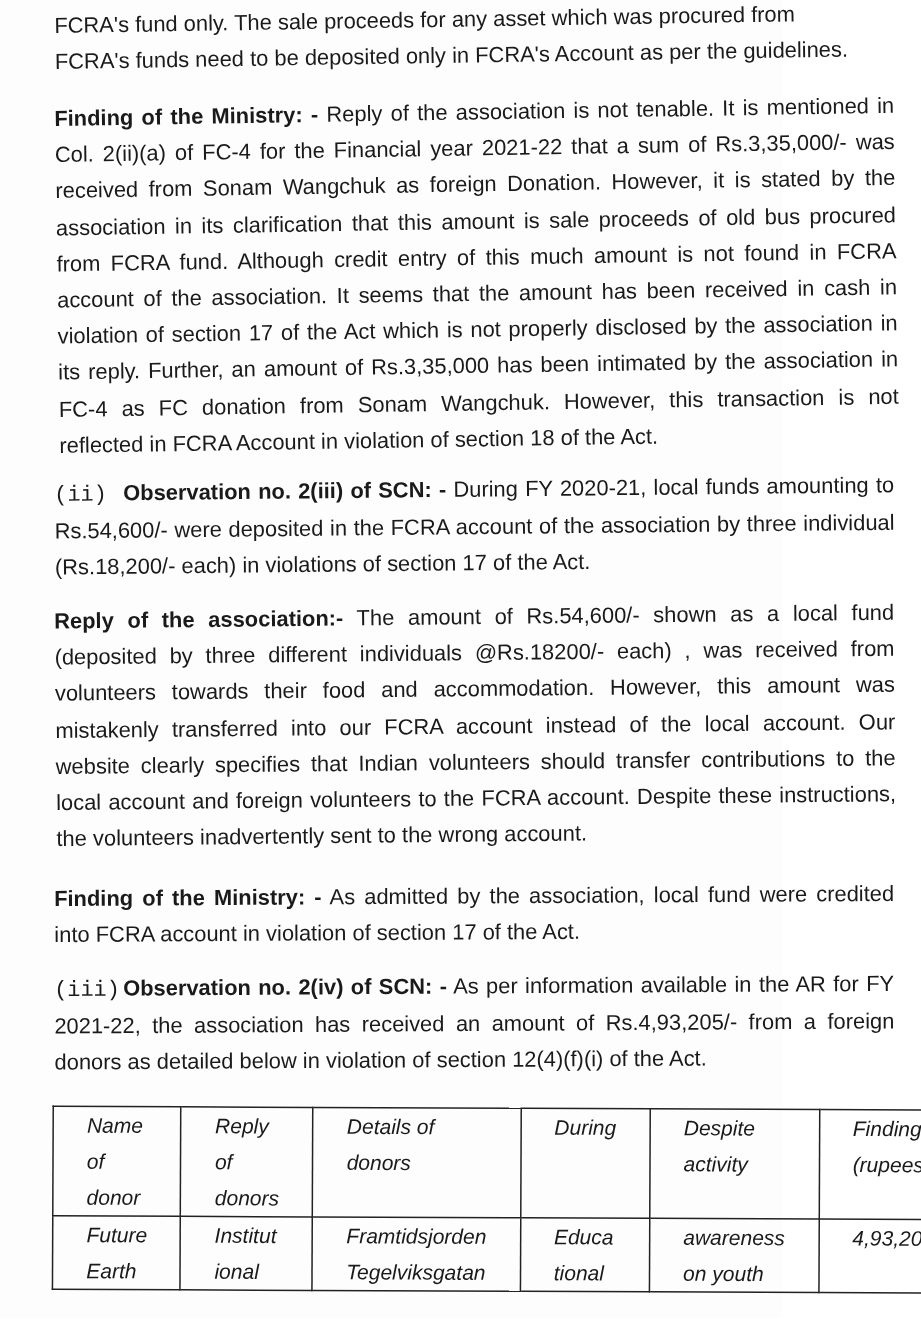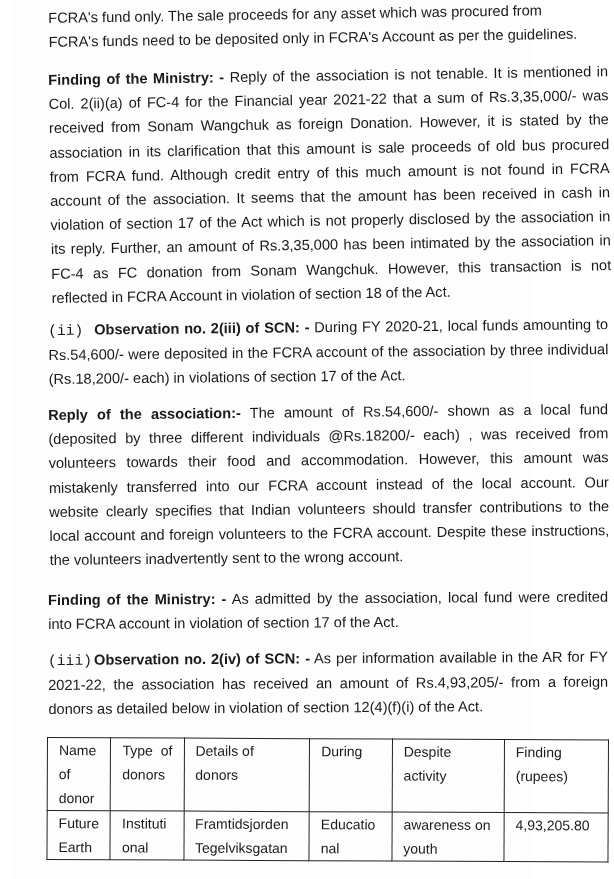--- a/index.html
+++ b/index.html
@@ -10,21 +10,21 @@
     body {
       width: 614px;
       height: 879px;
       overflow: hidden;
       position: relative;
       font-family: "Liberation Sans", sans-serif;
       color: #1a1a1a;
     }
     .page {
       position: absolute;
-      left: 12px;
+      left: 0;
       top: 0;
       width: 522px;
       height: 879px;
       background: #fdfdfd;
     }
     .para {
       position: absolute;
       left: 36px;
       width: 560px;
       font-size: 14.6px;
@@ -50,21 +50,22 @@
       width: 562px;
       border-collapse: collapse;
       font-size: 14px;
       line-height: 24px;
       transform: rotate(0.25deg);
       transform-origin: left top;
     }
     table.donors td {
       border: 1.2px solid #222;
       vertical-align: top;
-      padding: 0 11px;
+      padding: 0 22px;
+      font-style: italic;
     }
     table.donors tr.hdr td { height: 68px; }
     table.donors tr.row td { height: 46px; }
     .justify-cell { text-align: justify; text-align-last: justify; }
   </style>
 </head>
 <body>
 
 <div class="page">
 
@@ -103,21 +104,21 @@
       <col style="width:56px">
       <col style="width:74px">
       <col style="width:127px">
       <col style="width:85px">
       <col style="width:115px">
       <col style="width:105px">
     </colgroup>
     <tbody>
         <tr class="hdr">
       <td>Name of donor</td>
-      <td class="justify-cell">Type of donors</td>
+      <td class="justify-cell">Reply of donors</td>
       <td>Details of donors</td>
       <td>During</td>
       <td>Despite activity</td>
       <td>Finding (rupees)</td>
     </tr>
     <tr class="row">
       <td>Future Earth</td>
       <td style="word-break:break-all;margin-left:17px;">Institutional</td>
       <td>Framtidsjorden Tegelviksgatan</td>
       <td style="word-break:break-all;margin-top:17px;">Educational</td>

